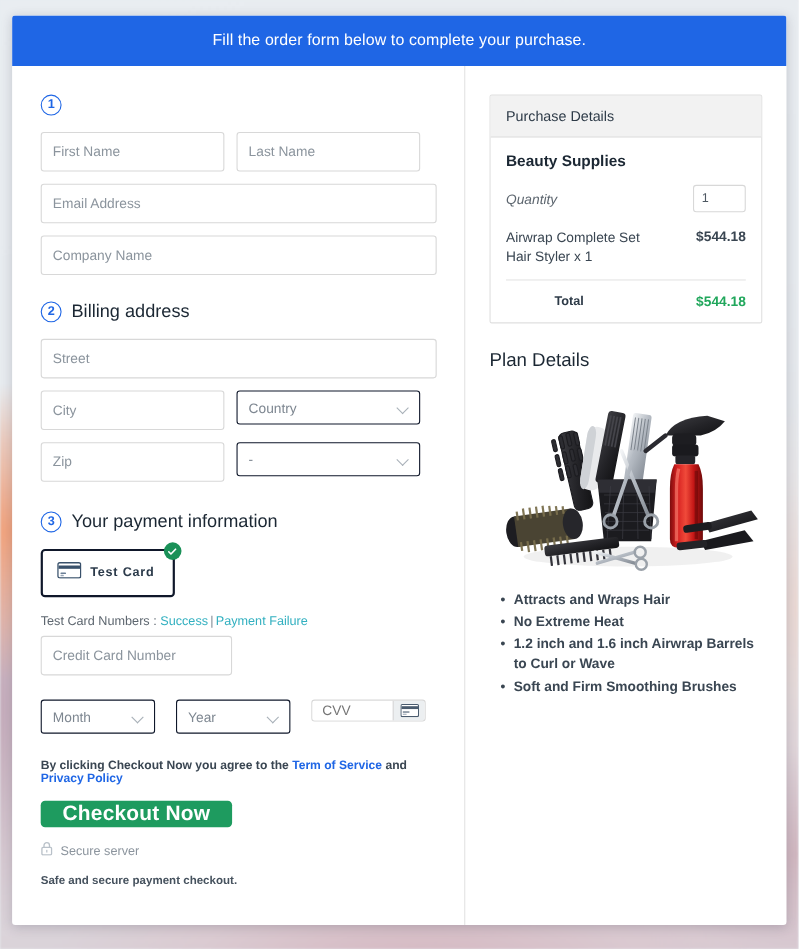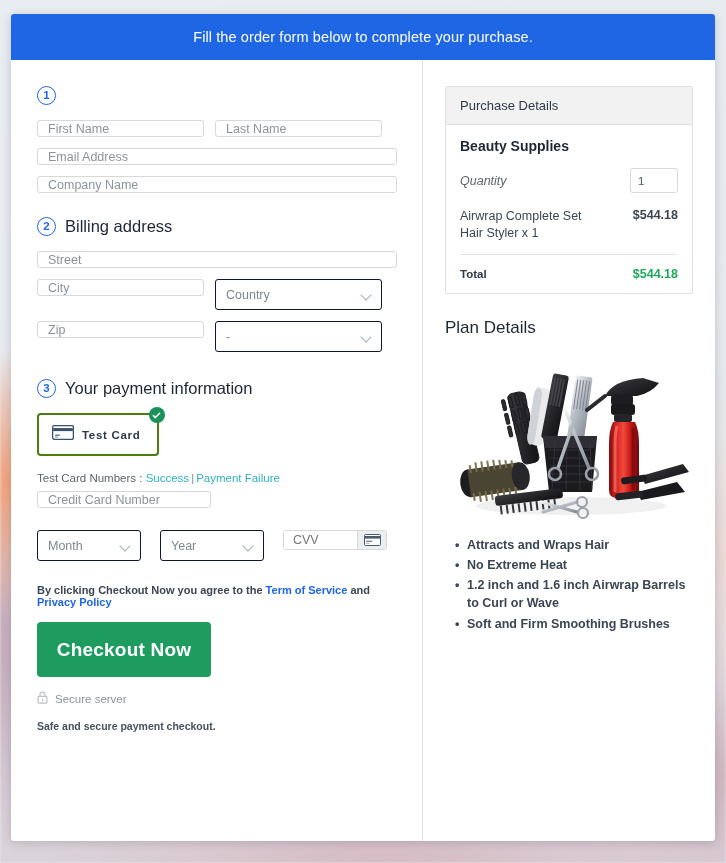--- a/index.html
+++ b/index.html
@@ -92,21 +92,21 @@
   }
   .step-title {
     font-size: 16.5px;
     color: #1b2733;
     font-weight: 400;
   }
 
   .row { display: flex; gap: 11px; margin-bottom: 11px; }
 
   .fld {
-    height: 17px;
+    height: 36px;
     border: 1px solid #d8d8d8;
     border-radius: 3px;
     background: #fff;
     font-size: 12.5px;
     color: #7e8791;
     font-family: "Liberation Sans", sans-serif;
     padding: 0 10px;
     display: flex;
     align-items: center;
     width: 100%;
@@ -142,21 +142,21 @@
 
   #step2 { margin-top: 24px; }
   #step3 { margin-top: 27px; }
 
   
   #test-card-tile {
     position: relative;
     display: inline-flex;
     align-items: center;
     gap: 8px;
-    border: 2px solid #4d7c0f;
+    border: 2px solid #0f172a;
     border-radius: 4px;
     padding: 10px 16px 10px 13px;
     background: #fff;
     margin-bottom: 16px;
   }
   #test-card-label {
     font-size: 11.5px;
     color: #2b3a4a;
     font-weight: 700;
     letter-spacing: 0.7px;
@@ -221,21 +221,21 @@
     margin-top: 23px;
     font-size: 11px;
     color: #3a4652;
     font-weight: 700;
   }
   .blue-link { color: #1f66e5; text-decoration: none; }
 
   #checkout-button {
     margin-top: 14px;
     width: 174px;
-    height: 55px;
+    height: 24px;
     background: #1e9b5f;
     border: none;
     border-radius: 4px;
     color: #fff;
     font-size: 19px;
     font-weight: 700;
     font-family: "Liberation Sans", sans-serif;
     cursor: pointer;
     letter-spacing: 0.2px;
   }
@@ -317,20 +317,21 @@
     color: #3a4652;
     font-weight: 700;
     white-space: nowrap;
   }
 
   #total-row {
     display: flex;
     justify-content: space-between;
     align-items: center;
     padding-top: 12px;
+    margin-left: 44px;
   }
   #total-label { font-size: 11.5px; font-weight: 700; color: #2d3a47; }
   #total-value { font-size: 12.5px; font-weight: 700; color: #21a75c; }
 
   #plan-details-title {
     margin-top: 24px;
     font-size: 17px;
     color: #1b2733;
   }
 

